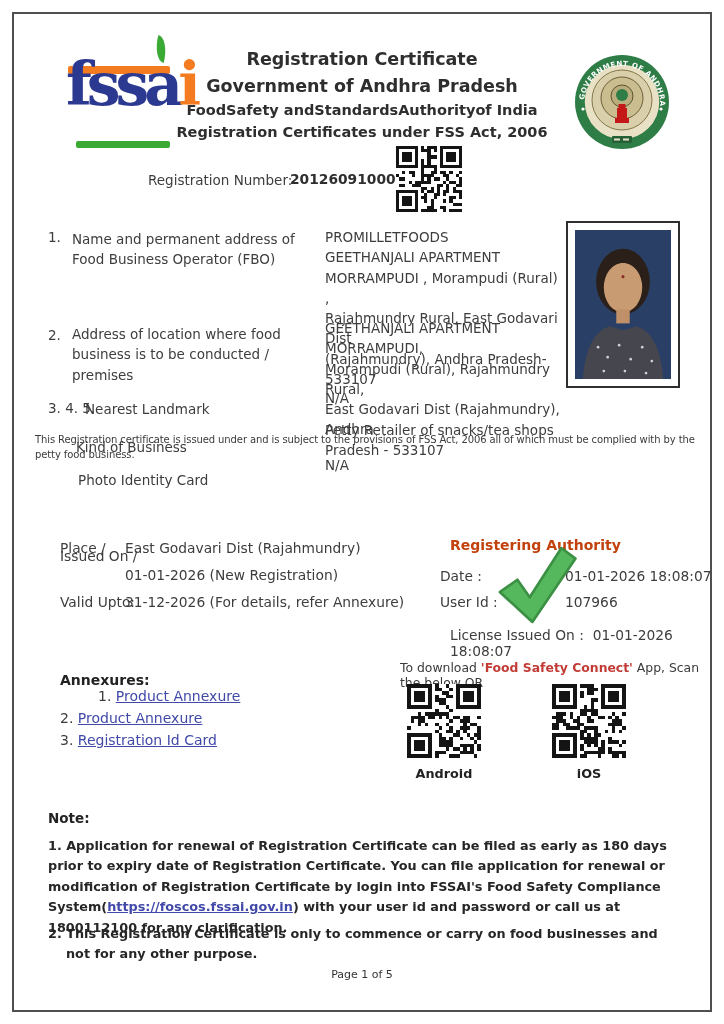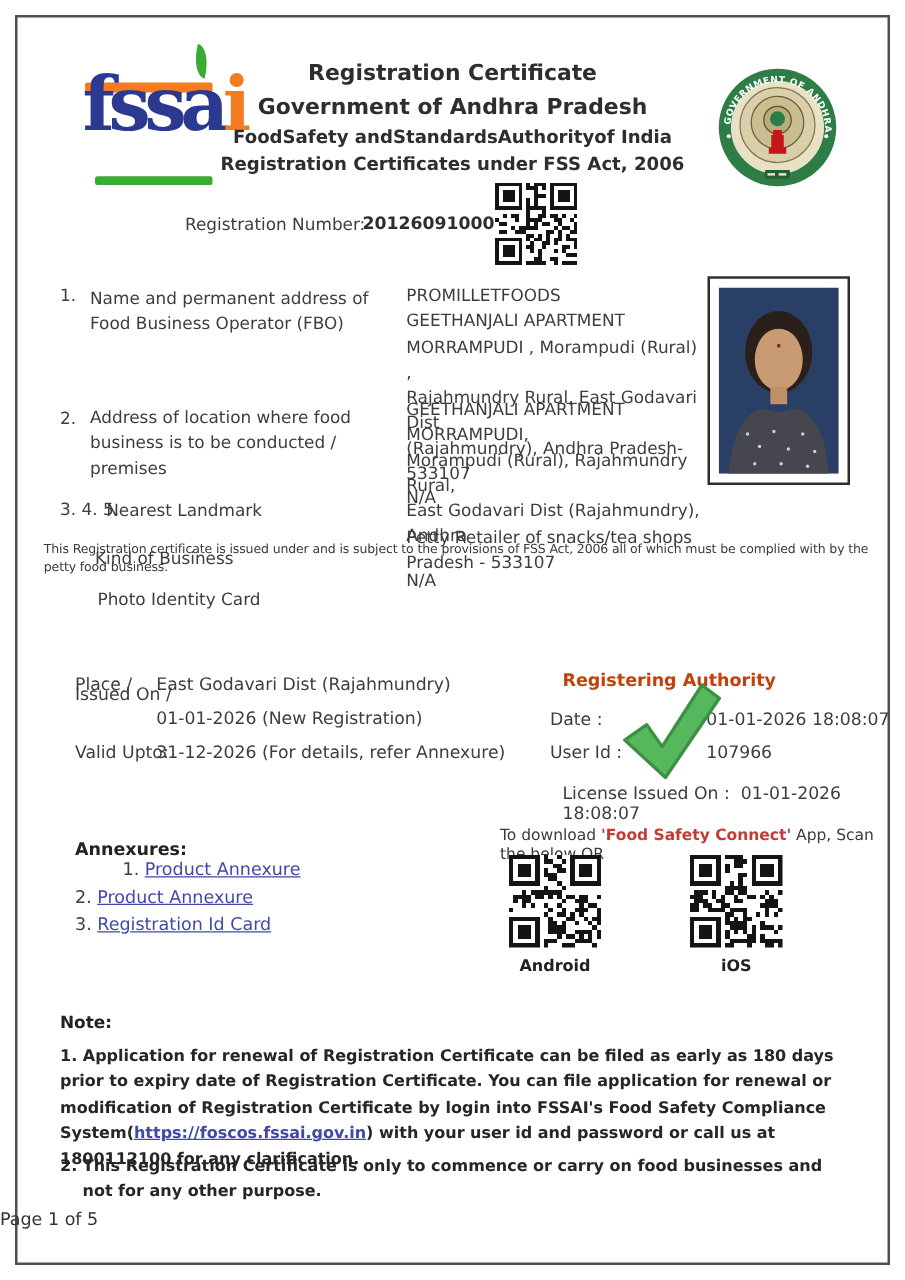--- a/index.html
+++ b/index.html
@@ -61,21 +61,21 @@
   .qr-caption { position:absolute; top:766px; font-size:12.8px; font-weight:bold; color:#222; text-align:center; width:100px; }
   .cap-android { left:394px; }
   .cap-ios { left:539px; }
 
   
   .note-title { position:absolute; left:48px; top:810px; font-size:13.5px; font-weight:bold; color:#222; }
   .note-para { position:absolute; left:48px; width:628px; font-size:12.8px; font-weight:bold; color:#262626; line-height:1.6; }
   .note-1 { top:836px; }
   .note-2 { top:924px; padding-left:18px; text-indent:-18px; }
 
-  .page-footer { position:absolute; left:0; right:0; top:968px; font-size:14px; color:#333; }
+  .page-footer { position:absolute; left:0; right:0; top:968px; text-align:center; font-size:11px; color:#333; }
 </style>
 </head>
 <body>
 
 <div class="page">
   <div class="frame"></div>
 
   <div class="fssai-logo">
     <div class="fssai-bar-orange"></div>
     <div class="fssai-text"><span>fssa</span><span class="i">i</span></div>

